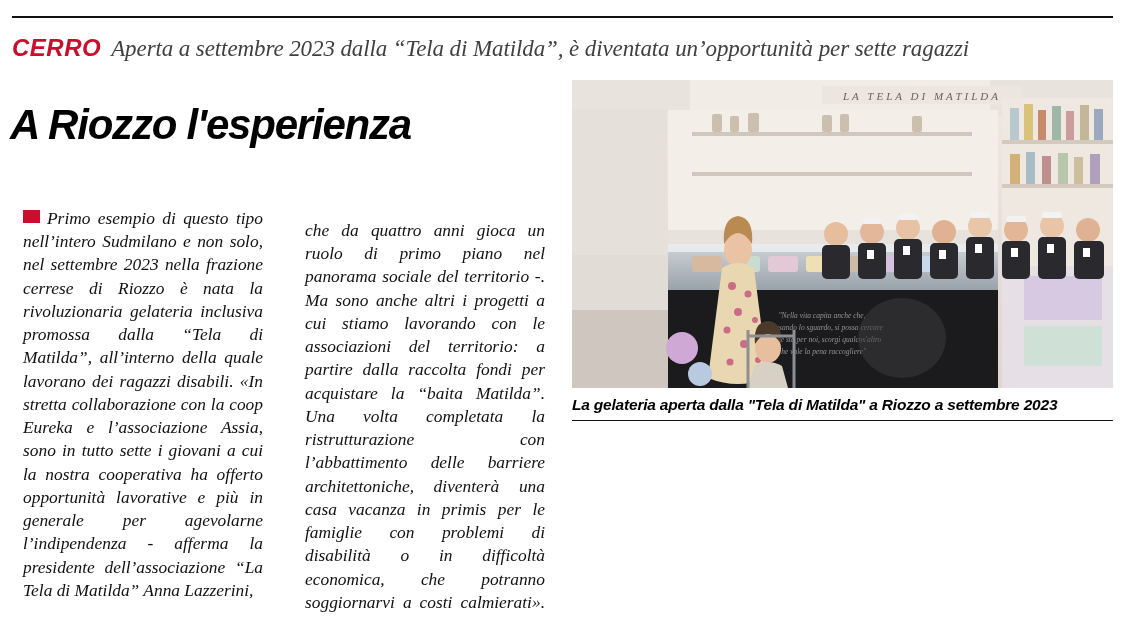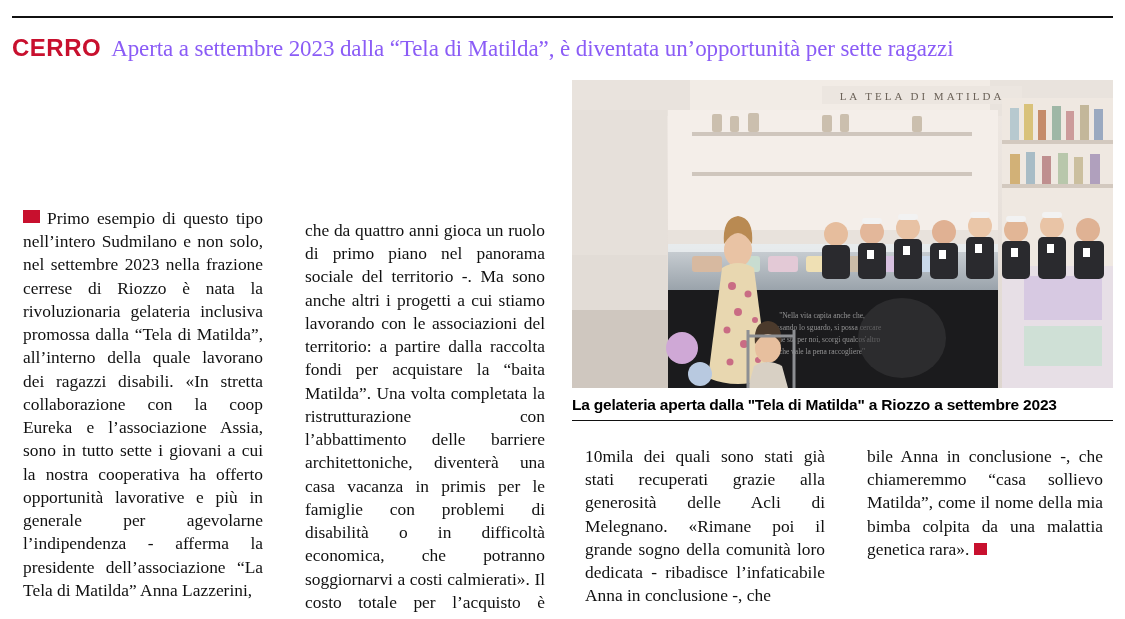--- a/index.html
+++ b/index.html
@@ -8,20 +8,21 @@
     width: 1125px; height: 619px;
     background: #ffffff;
     font-family: "Liberation Serif", serif;
     color: #111111;
   }
   .page {
     position: relative;
     width: 1125px; height: 619px;
     padding: 17px;
     overflow: hidden;
+    font-style: italic;
   }
   .rule-top {
     position: absolute;
     left: 12px; top: 16px;
     width: 1101px; height: 2px;
     background: #111111;
   }
   .kicker-row {
     position: absolute;
     left: 12px; top: 34px;
@@ -34,21 +35,21 @@
   .kicker-label {
     font-family: "Liberation Sans", sans-serif;
     font-weight: bold;
     font-size: 24px;
     letter-spacing: 0.5px;
     color: #c8102e;
   }
   .kicker-text {
     font-family: "Liberation Serif", serif;
     font-size: 23px;
-    color: #8b5cf6;
+    color: #404040;
     letter-spacing: -0.1px;
   }
 
   .headline {
     position: absolute;
     left: 10px; top: 74px;
     width: 560px;
     font-family: "Liberation Sans", sans-serif;
     font-weight: bold;
     font-size: 42px;
@@ -120,21 +121,21 @@
 <div class="page">
 
   <div class="rule-top"></div>
 
   <div class="kicker-row">
     <span class="kicker-label">CERRO</span>
     <span class="kicker-text">Aperta a settembre 2023 dalla “Tela di Matilda”, è diventata un’opportunità per sette ragazzi</span>
   </div>
 
   <h1 class="headline">
-    <br>
+    <span>A Riozzo l'esperienza</span><br>
   </h1>
 
   <div class="photo">
     <svg viewBox="0 0 541 308" preserveAspectRatio="none">
       <defs>
         <linearGradient id="wallg" x1="0" y1="0" x2="0" y2="1">
           <stop offset="0" stop-color="#efe9e4"></stop>
           <stop offset="1" stop-color="#ded6cf"></stop>
         </linearGradient>
         <linearGradient id="caseg" x1="0" y1="0" x2="0" y2="1">
@@ -286,21 +287,15 @@
   <div class="caption-rule"></div>
 
   <div class="col col-1">
     <p><span class="sq"></span><span>Primo esempio di questo tipo nell’intero Sudmilano e non solo, nel settembre 2023 nella frazione cerrese di Riozzo è nata la rivoluzionaria gelateria inclusiva promossa dalla “Tela di Matilda”, all’interno della quale lavorano dei ragazzi disabili. «In stretta collaborazione con la coop Eureka e l’associazione Assia, sono in tutto sette i giovani a cui la nostra cooperativa ha offerto opportunità lavorative e più in generale per agevolarne l’indipendenza - afferma la presidente dell’associazione “La Tela di Matilda” Anna Lazzerini,</span></p>
   </div>
 
   <div class="col col-2">
     <p><span>che da quattro anni gioca un ruolo di primo piano nel panorama sociale del territorio -. Ma sono anche altri i progetti a cui stiamo lavorando con le associazioni del territorio: a partire dalla raccolta fondi per acquistare la “baita Matilda”. Una volta completata la ristrutturazione con l’abbattimento delle barriere architettoniche, diventerà una casa vacanza in primis per le famiglie con problemi di disabilità o in difficoltà economica, che potranno soggiornarvi a costi calmierati». Il costo totale per l’acquisto è stimato in 34mila euro,</span></p>
   </div>
 
-  <div class="col col-3">
-    <p><span>10mila dei quali sono stati già stati recuperati grazie alla generosità delle Acli di Melegnano. «Rimane poi il grande sogno della comunità loro dedicata - ribadisce l’infaticabile Anna in conclusione -, che</span></p>
-  </div>
-
-  <div class="col col-4">
-    <p><span>bile Anna in conclusione -, che chiameremmo “casa sollievo Matilda”, come il nome della mia bimba colpita da una malattia genetica rara».</span><span class="sq-end"></span></p>
-  </div>
+
 
 </div>
 
 </body></html>

